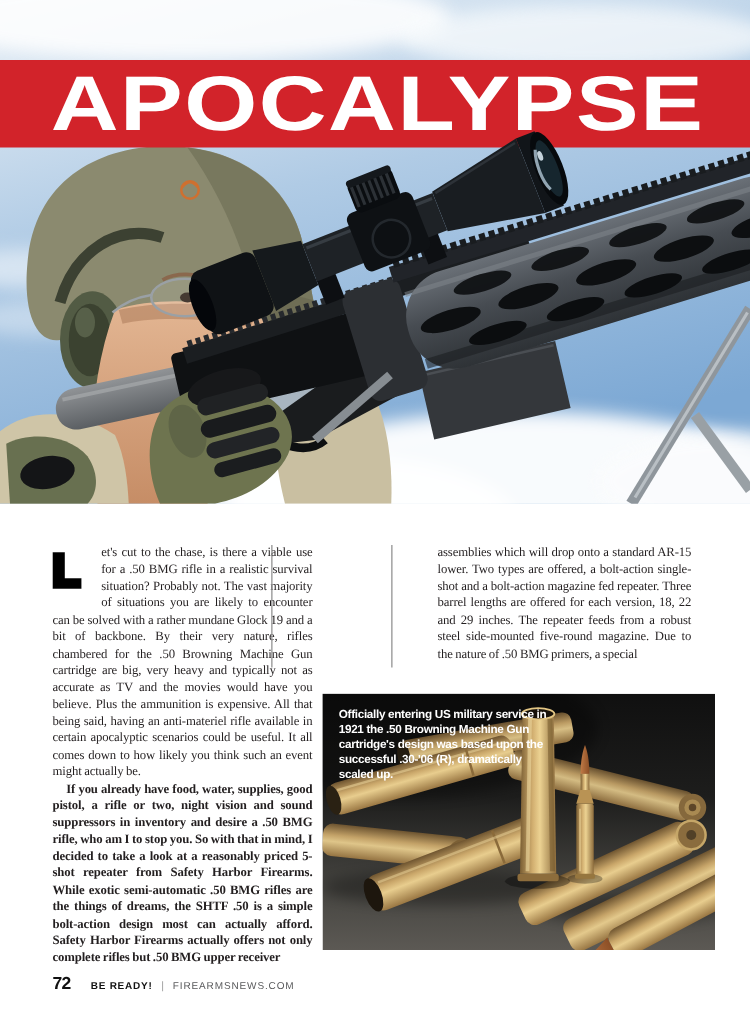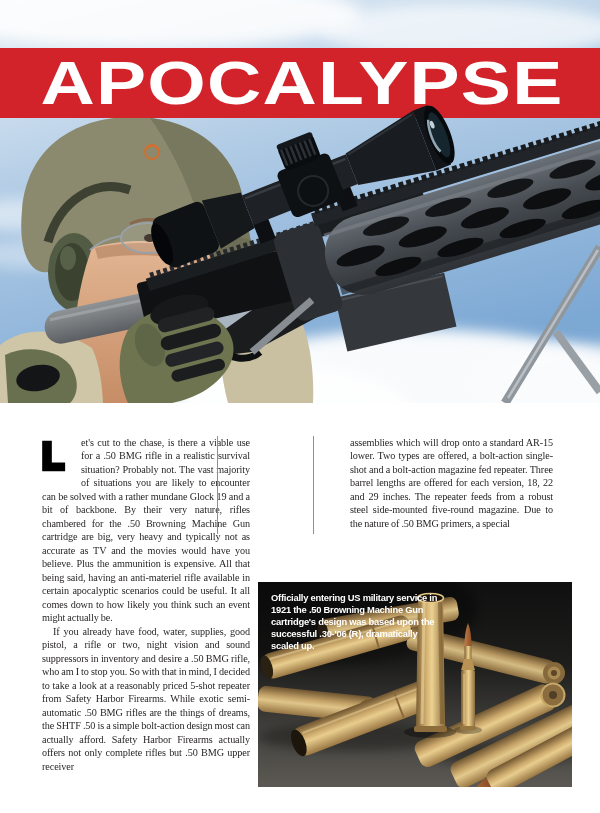--- a/index.html
+++ b/index.html
@@ -8,28 +8,28 @@
   
   .hero{position:absolute;left:0;top:0;width:588px;height:403px;margin:0;}
   .hero svg{display:block;}
   
   .bodytext{position:absolute;left:0;top:436px;width:600px;}
   .col{position:absolute;top:0;text-align:justify;font-size:10.2px;line-height:13.48px;
        letter-spacing:-0.1px;word-spacing:-0.4px;hyphens:auto;}
   .col1{left:42px;width:208px;}
   .col2{left:350px;width:203px;}
   .col p{margin:0;}
-  .para-indent{text-indent:11px;}
+  .para-indent{text-indent:11px;font-weight:bold;}
   .dropcap{float:left;width:31px;height:40px;margin:2px 8px 0 0;
            font-family:"Liberation Sans", sans-serif;font-weight:bold;
            font-size:36px;line-height:38px;color:#000;
            -webkit-text-stroke:4.5px #000;text-align:left;}
   .rule{position:absolute;top:0;width:1px;height:98px;background:#8f8f8f;}   
   
-  .inset{position:absolute;left:258px;top:582px;width:314px;height:229px;margin:0;}
+  .inset{position:absolute;left:258px;top:555px;width:314px;height:229px;margin:0;}
   .inset svg{display:block;}
   .inset figcaption{position:absolute;left:13px;top:10px;width:172px;
         font-family:"Liberation Sans", sans-serif;font-weight:bold;
         font-size:9.4px;line-height:12.1px;letter-spacing:-0.25px;color:#ffffff;}
   
   .footer{position:absolute;left:42px;top:778px;width:520px;display:flex;align-items:baseline;
           font-family:"Liberation Sans", sans-serif;}
   .pagenum{font-size:14px;font-weight:bold;color:#111;letter-spacing:-0.5px;}
   .brand{margin-left:16px;font-size:8px;font-weight:bold;letter-spacing:0.6px;color:#111;}
   .sep{margin:0 7px;font-size:8.5px;color:#9a9a9a;}
@@ -316,14 +316,20 @@
           <rect x="206.5" y="64" width="7" height="13" fill="url(#brassV)"></rect>
           <path d="M 206.5,64 C 206.5,52 208.5,45 210,41 C 211.5,45 213.5,52 213.5,64 Z" fill="url(#copper)"></path>
           <rect x="202" y="144" width="16" height="4" rx="1.5" fill="#96763f"></rect>
           <line x1="206" y1="92" x2="206" y2="142" stroke="#f0d79a" stroke-width="1.5" opacity="0.6"></line>
         </g>
       </g>
     </svg>
     <figcaption>Officially entering US military service in 1921 the .50 Browning Machine Gun cartridge's design was based upon the successful .30-'06 (R), dramatically scaled up.</figcaption>
   </figure>
 
+  <footer class="footer">
+    <span class="pagenum">72</span>
+    <span class="brand">BE READY!</span>
+    <span class="sep">|</span>
+    <span class="site">FIREARMSNEWS.COM</span>
+  </footer>
 
 </div>
 
 </body></html>

